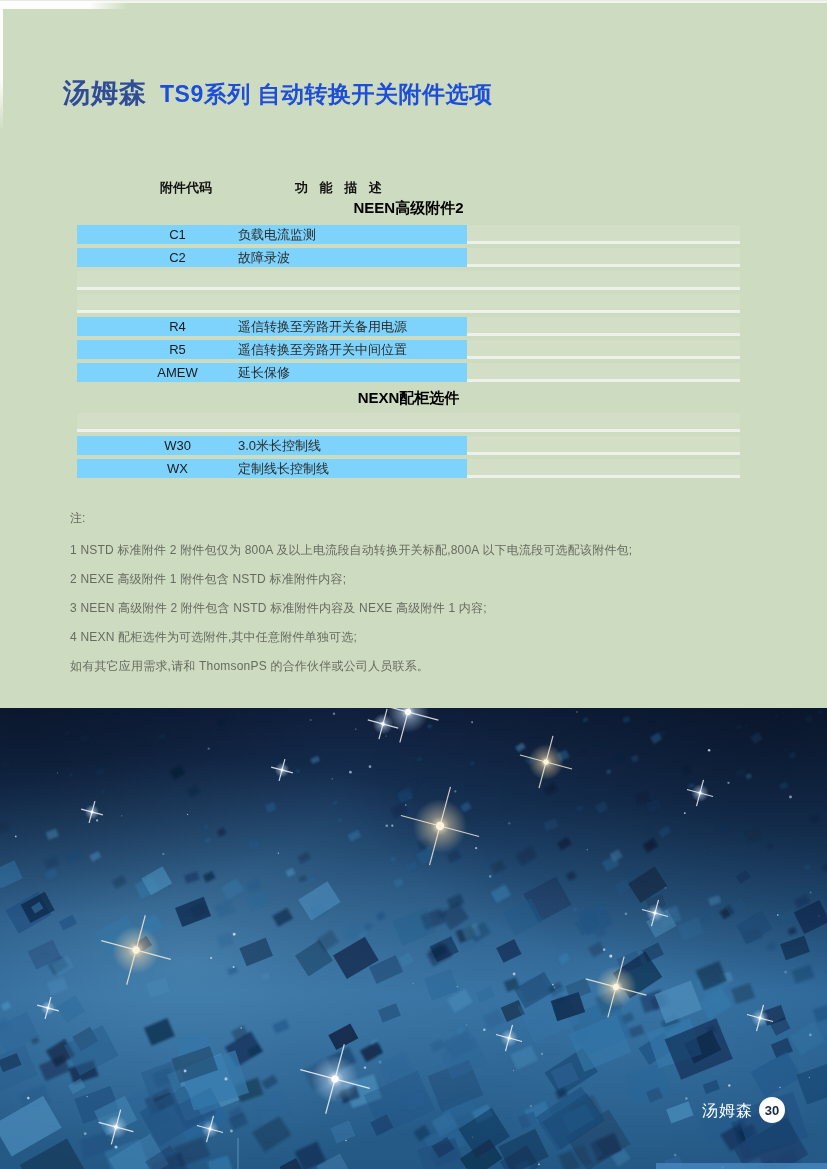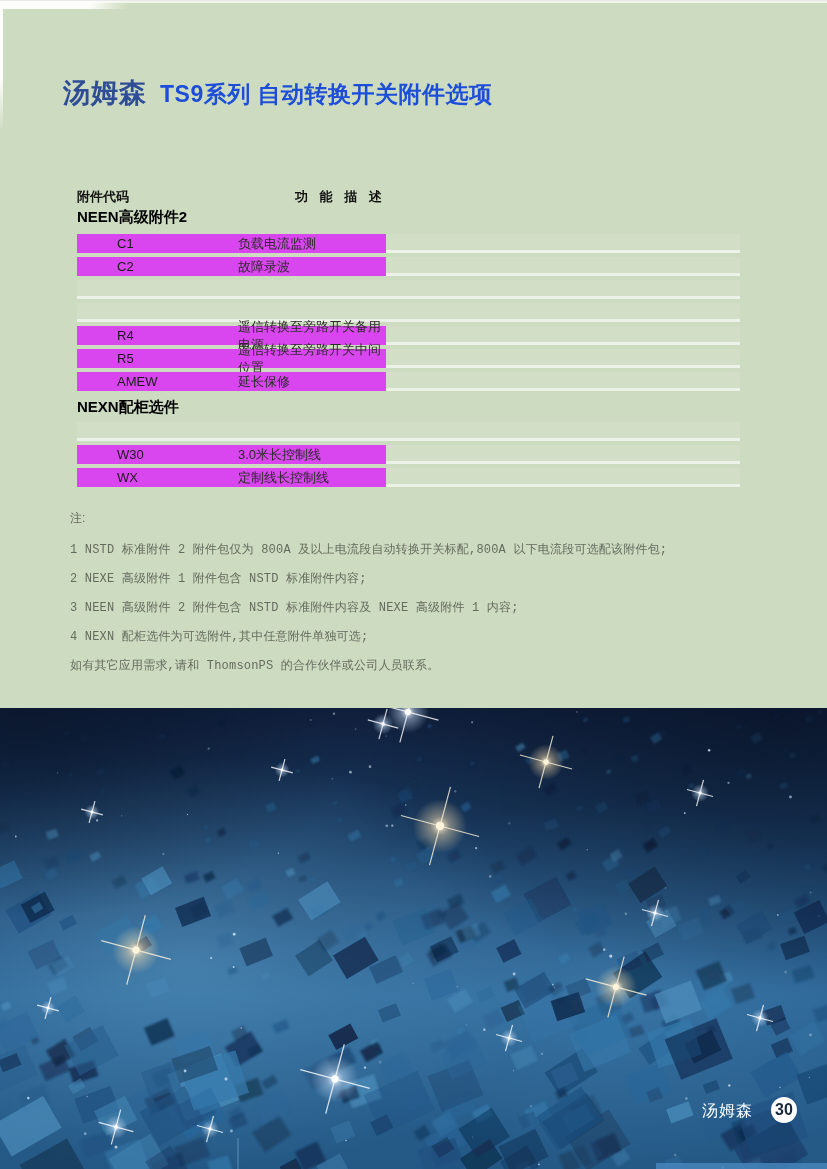--- a/index.html
+++ b/index.html
@@ -10,42 +10,42 @@
   }
   
   .edge-top{position:absolute;top:0;left:0;width:100%;height:2px;background:rgba(255,255,255,.7);}
   .edge-corner{position:absolute;top:0;left:0;width:128px;height:8px;background:linear-gradient(to right,#fdfdfb 70%,rgba(255,255,255,0));}
   .edge-left{position:absolute;top:0;left:0;width:3px;height:130px;background:linear-gradient(to bottom,#fdfdfb 60%,rgba(255,255,255,0));}
 
   .title-row{position:absolute;left:63px;top:74px;display:flex;align-items:baseline;gap:13px;}
   .brand{font-size:27px;font-weight:bold;color:#2e4d96;letter-spacing:1px;}
   .title{font-size:23px;font-weight:bold;color:#1d4ed8;margin:0;letter-spacing:0.5px;}
 
-  .acc-table{position:absolute;left:77px;top:187px;width:663px;}
+  .acc-table{position:absolute;left:77px;top:178px;width:663px;text-align:center;}
   .thead{display:flex;height:16px;margin-bottom:4px;}
   .th{font-size:13px;font-weight:bold;color:#121212;}
   .th-code{width:218px;}
   .th-desc{letter-spacing:4px;}
   .section-label{font-size:15px;font-weight:bold;color:#000000;height:18px;margin:3px 0 8px 0;}
   .section-label.s2{margin-top:7px;margin-bottom:6px;}
   .trow{display:flex;height:19px;margin-bottom:4px;}
-  .tcell{width:309px;background:#d946ef;display:flex;align-items:center;flex:none;}
+  .tcell{width:390px;background:#7dd3fc;display:flex;align-items:center;flex:none;}
   .code-v{margin-left:40px;width:121px;font-size:13px;color:#1a1a1a;flex:none;}
   .desc-v{font-size:13px;color:#2b2b28;}
   .text{flex:1;background:rgba(255,255,255,0.10);border-bottom:3px solid rgba(255,255,255,0.6);}
 
   .notes{position:absolute;left:70px;top:509px;width:640px;font-size:12px;color:#666b5f;}
   .notes .n-label{margin:0 0 17px 0;}
-  .notes p{margin:0 0 16px 0;line-height:13px;letter-spacing:0.2px;font-family:Liberation Mono, monospace;}
+  .notes p{margin:0 0 16px 0;line-height:13px;letter-spacing:0.2px;}
 
   .photo{position:absolute;left:0;top:707px;width:827px;height:462px;margin:0;}
   .photo svg{display:block;}
   .f-brand{position:absolute;right:74px;top:393px;color:#ffffff;font-size:16px;letter-spacing:1px;}
-  .f-page{position:absolute;right:30px;top:389px;width:26px;height:26px;background:#ffffff;border-radius:50%;
-          color:#16283c;font-size:16px;font-weight:bold;display:flex;align-items:center;justify-content:center;}
+  .f-page{position:absolute;right:42px;top:389px;width:26px;height:26px;background:#ffffff;border-radius:50%;
+          color:#16283c;font-size:13px;font-weight:bold;display:flex;align-items:center;justify-content:center;}
 </style>
 </head>
 <body>
 
 <div class="page">
   <div class="edge-top"></div>
   <div class="edge-corner"></div>
   <div class="edge-left"></div>
 
   <header class="title-row">

